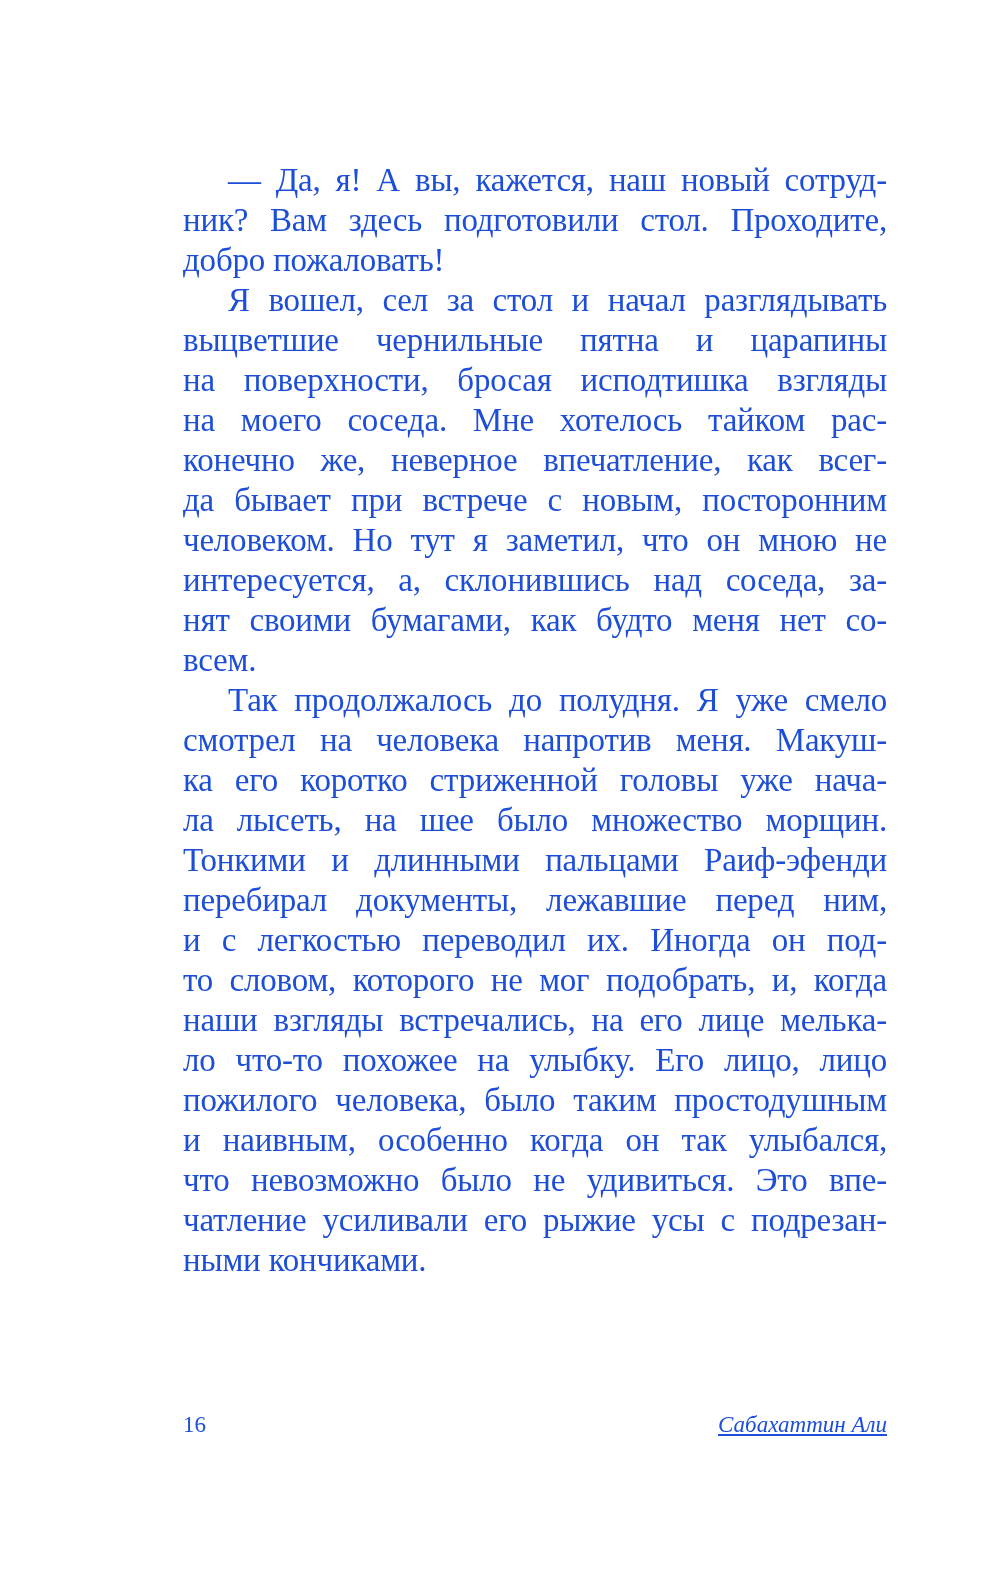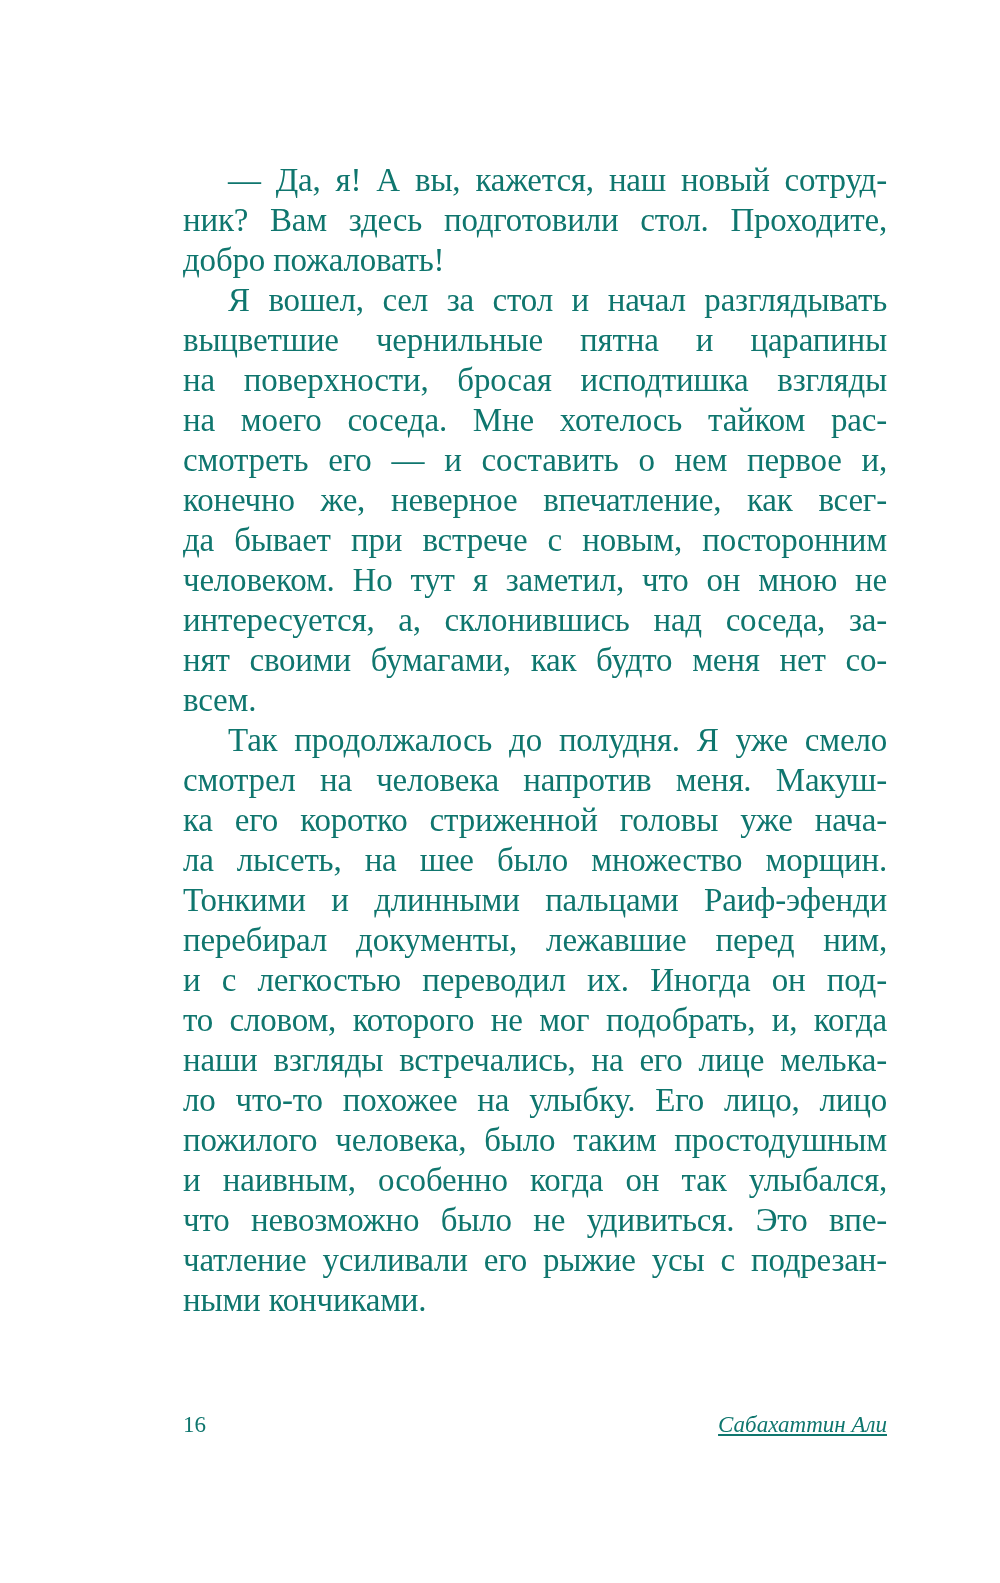--- a/index.html
+++ b/index.html
@@ -7,21 +7,21 @@
     padding: 0;
     background: #ffffff;
   }
   .page {
     position: relative;
     width: 1000px;
     height: 1583px;
     background: #ffffff;
     overflow: hidden;
     font-family: "Liberation Serif", "DejaVu Serif", serif;
-    color: #0f766e;
+    color: #1d4ed8;
   }
   .text-block {
     position: absolute;
     left: 183px;
     top: 160px;
     width: 704px;
     font-size: 33px;
     line-height: 40px;
     letter-spacing: -0.2px;
   }
@@ -73,21 +73,20 @@
   <div class="paragraph">
         <div class="line first">— Да, я! А вы, кажется, наш новый сотруд-</div>
         <div class="line">ник? Вам здесь подготовили стол. Проходите,</div>
         <div class="line last">добро пожаловать!</div>
       </div>
       <div class="paragraph">
         <div class="line first">Я вошел, сел за стол и начал разглядывать</div>
         <div class="line">выцветшие чернильные пятна и царапины</div>
         <div class="line">на поверхности, бросая исподтишка взгляды</div>
         <div class="line">на моего соседа. Мне хотелось тайком рас-</div>
-        <div class="line">смотреть его — и составить о нем первое и,</div>
         <div class="line">конечно же, неверное впечатление, как всег-</div>
         <div class="line">да бывает при встрече с новым, посторонним</div>
         <div class="line">человеком. Но тут я заметил, что он мною не</div>
         <div class="line">интересуется, а, склонившись над соседа, за-</div>
         <div class="line">нят своими бумагами, как будто меня нет со-</div>
         <div class="line last">всем.</div>
       </div>
       <div class="paragraph">
         <div class="line first">Так продолжалось до полудня. Я уже смело</div>
         <div class="line">смотрел на человека напротив меня. Макуш-</div>

